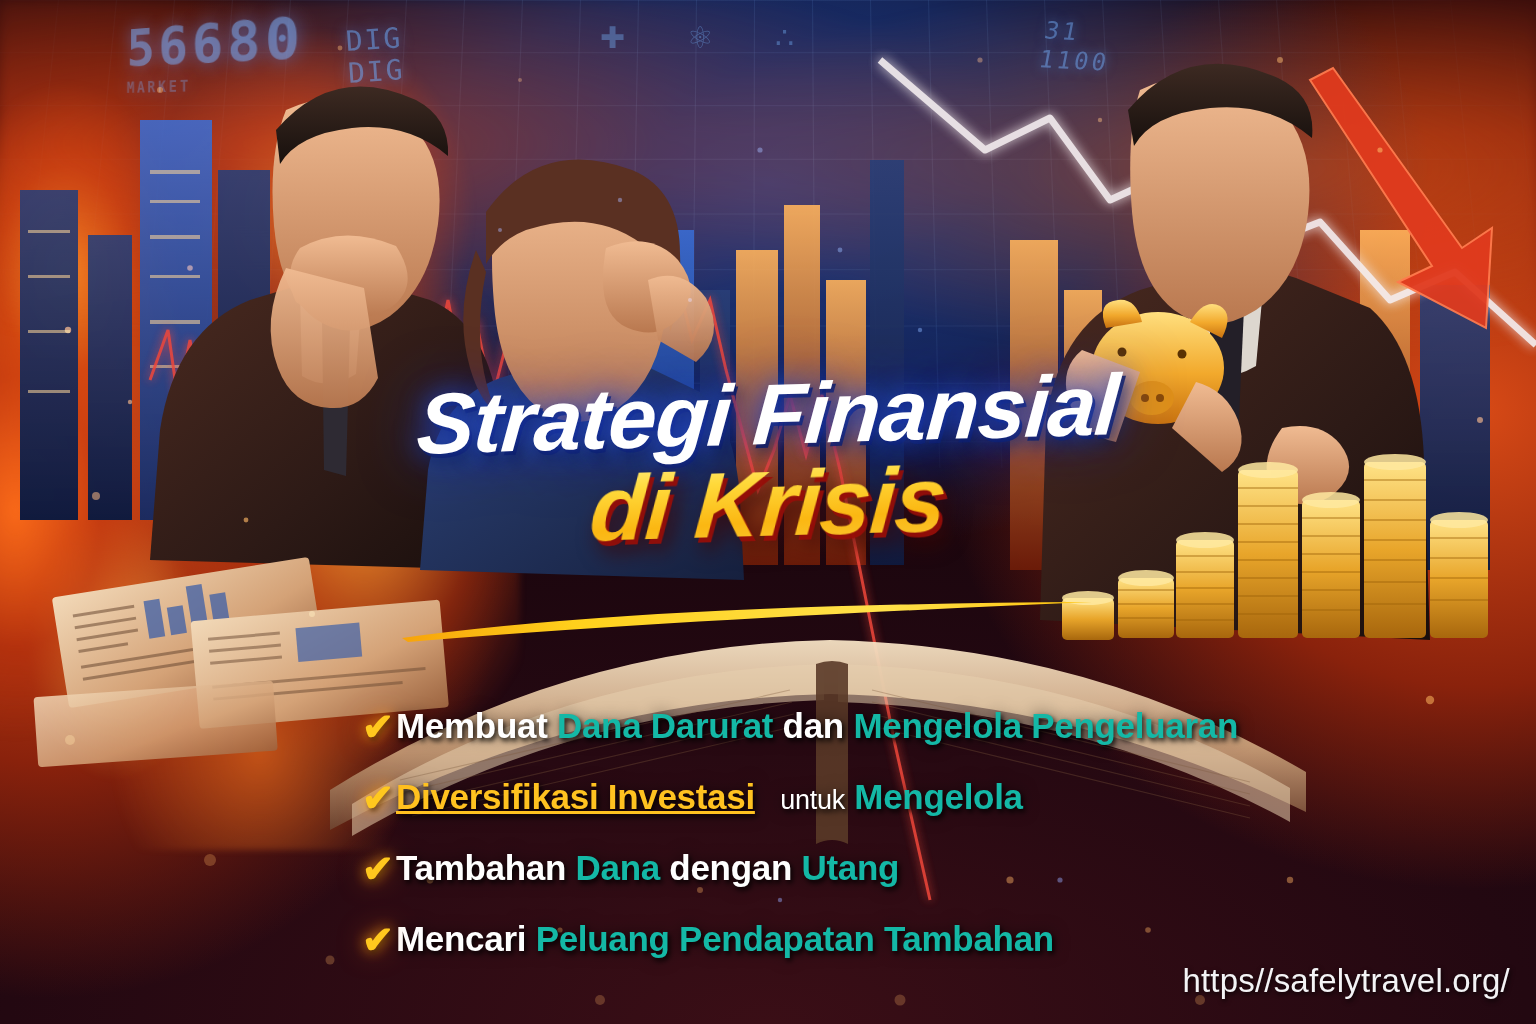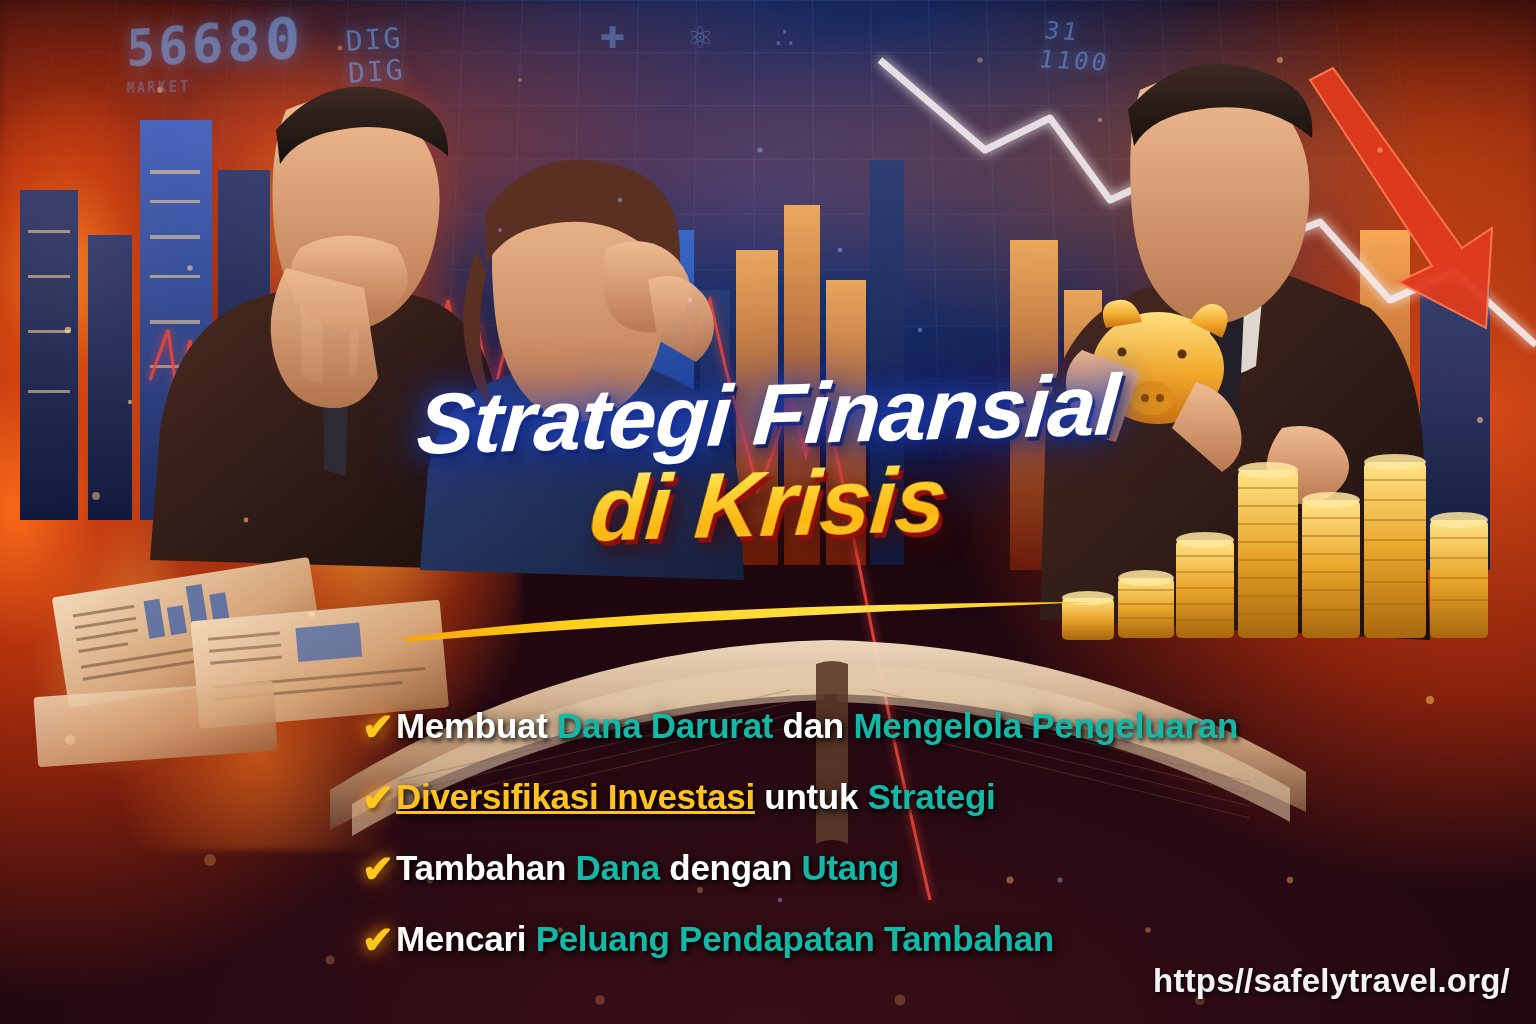--- a/index.html
+++ b/index.html
@@ -152,29 +152,29 @@
   .btext {
     font-size: 35px;
     font-weight: 700;
     white-space: nowrap;
     letter-spacing: -.3px;
   }
   .btext span { text-shadow: 2px 3px 5px rgba(0,0,0,0.85), 0 0 16px rgba(0,0,0,0.6); text-align: center; }
   .w-white { color: #ffffff; }
   .w-amber { color: #14b8a6; }
   .w-gold  { color: #ffc220; text-decoration: underline; }
-  .w-small { font-size: 35px; font-weight: 700; }
+  .w-small { font-size: 27px; font-weight: 400; margin-left: 16px; }
 
   
   .url {
     position: absolute;
     right: 26px;
     bottom: 24px;
     font-size: 33px;
-    font-weight: 700;
+    font-weight: 400;
     color: #f3f3f5;
     letter-spacing: .2px;
     z-index: 50;
     text-shadow: 1px 2px 5px rgba(0,0,0,0.85);
   }
 
   
   .billboard {
     position: absolute;
     left: 118px; top: 12px;
@@ -592,21 +592,21 @@
         <span class="w-white">dan</span>
         <span class="w-amber">Mengelola Pengeluaran</span>
       </span>
     </div>
 
     <div class="bullet-row">
       <span class="check">✔</span>
       <span class="btext">
         <span class="w-gold">Diversifikasi Investasi</span>
         <span class="w-white w-small">untuk</span>
-        <span class="w-amber">Strategi</span>
+        <span class="w-amber">Mengelola</span>
       </span>
     </div>
 
     <div class="bullet-row">
       <span class="check">✔</span>
       <span class="btext">
         <span class="w-white">Tambahan</span>
         <span class="w-amber">Dana</span>
         <span class="w-white">dengan</span>
         <span class="w-amber">Utang</span>

